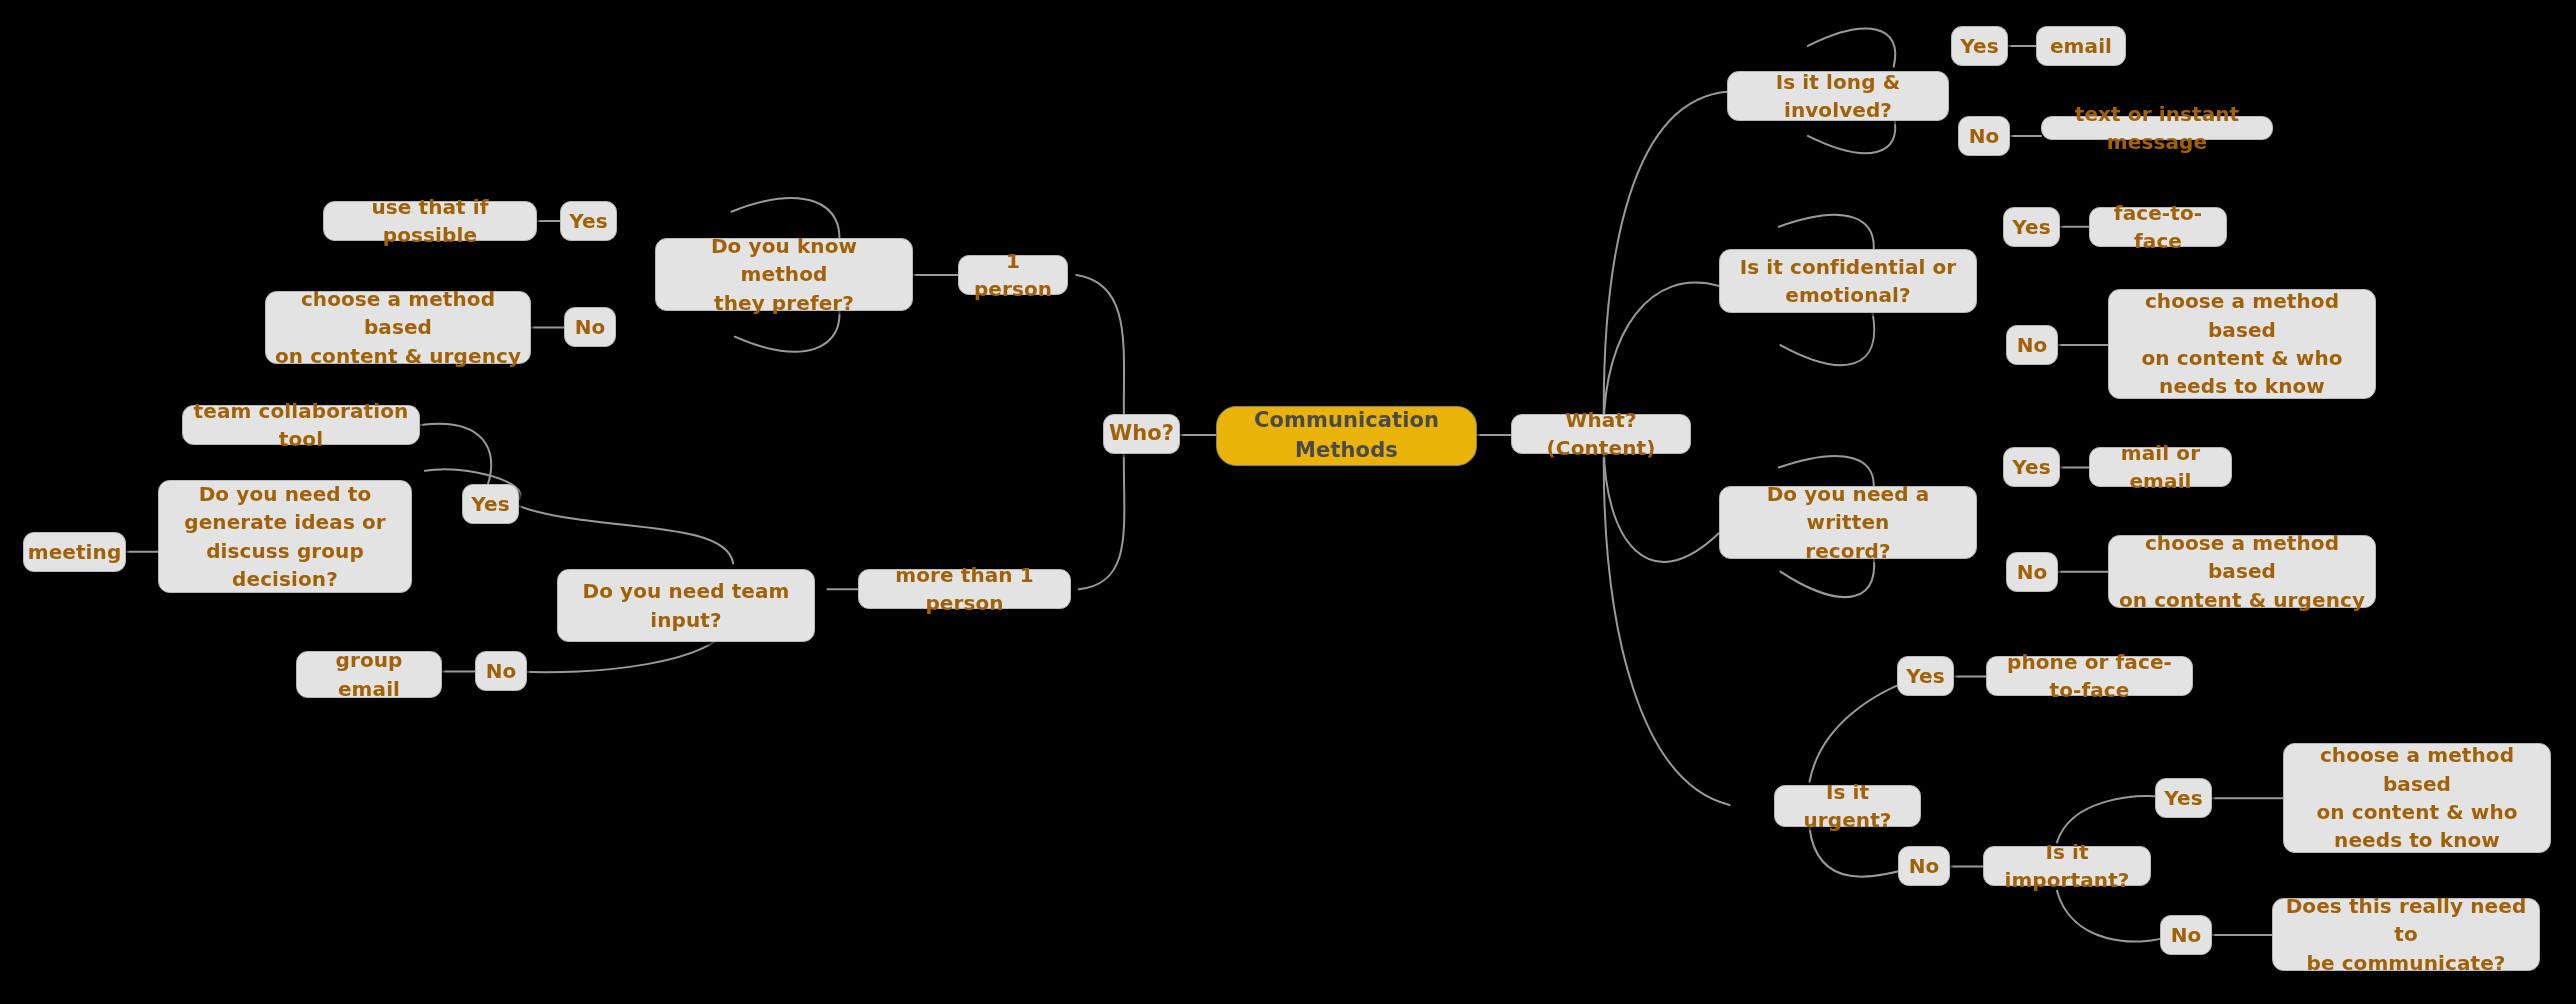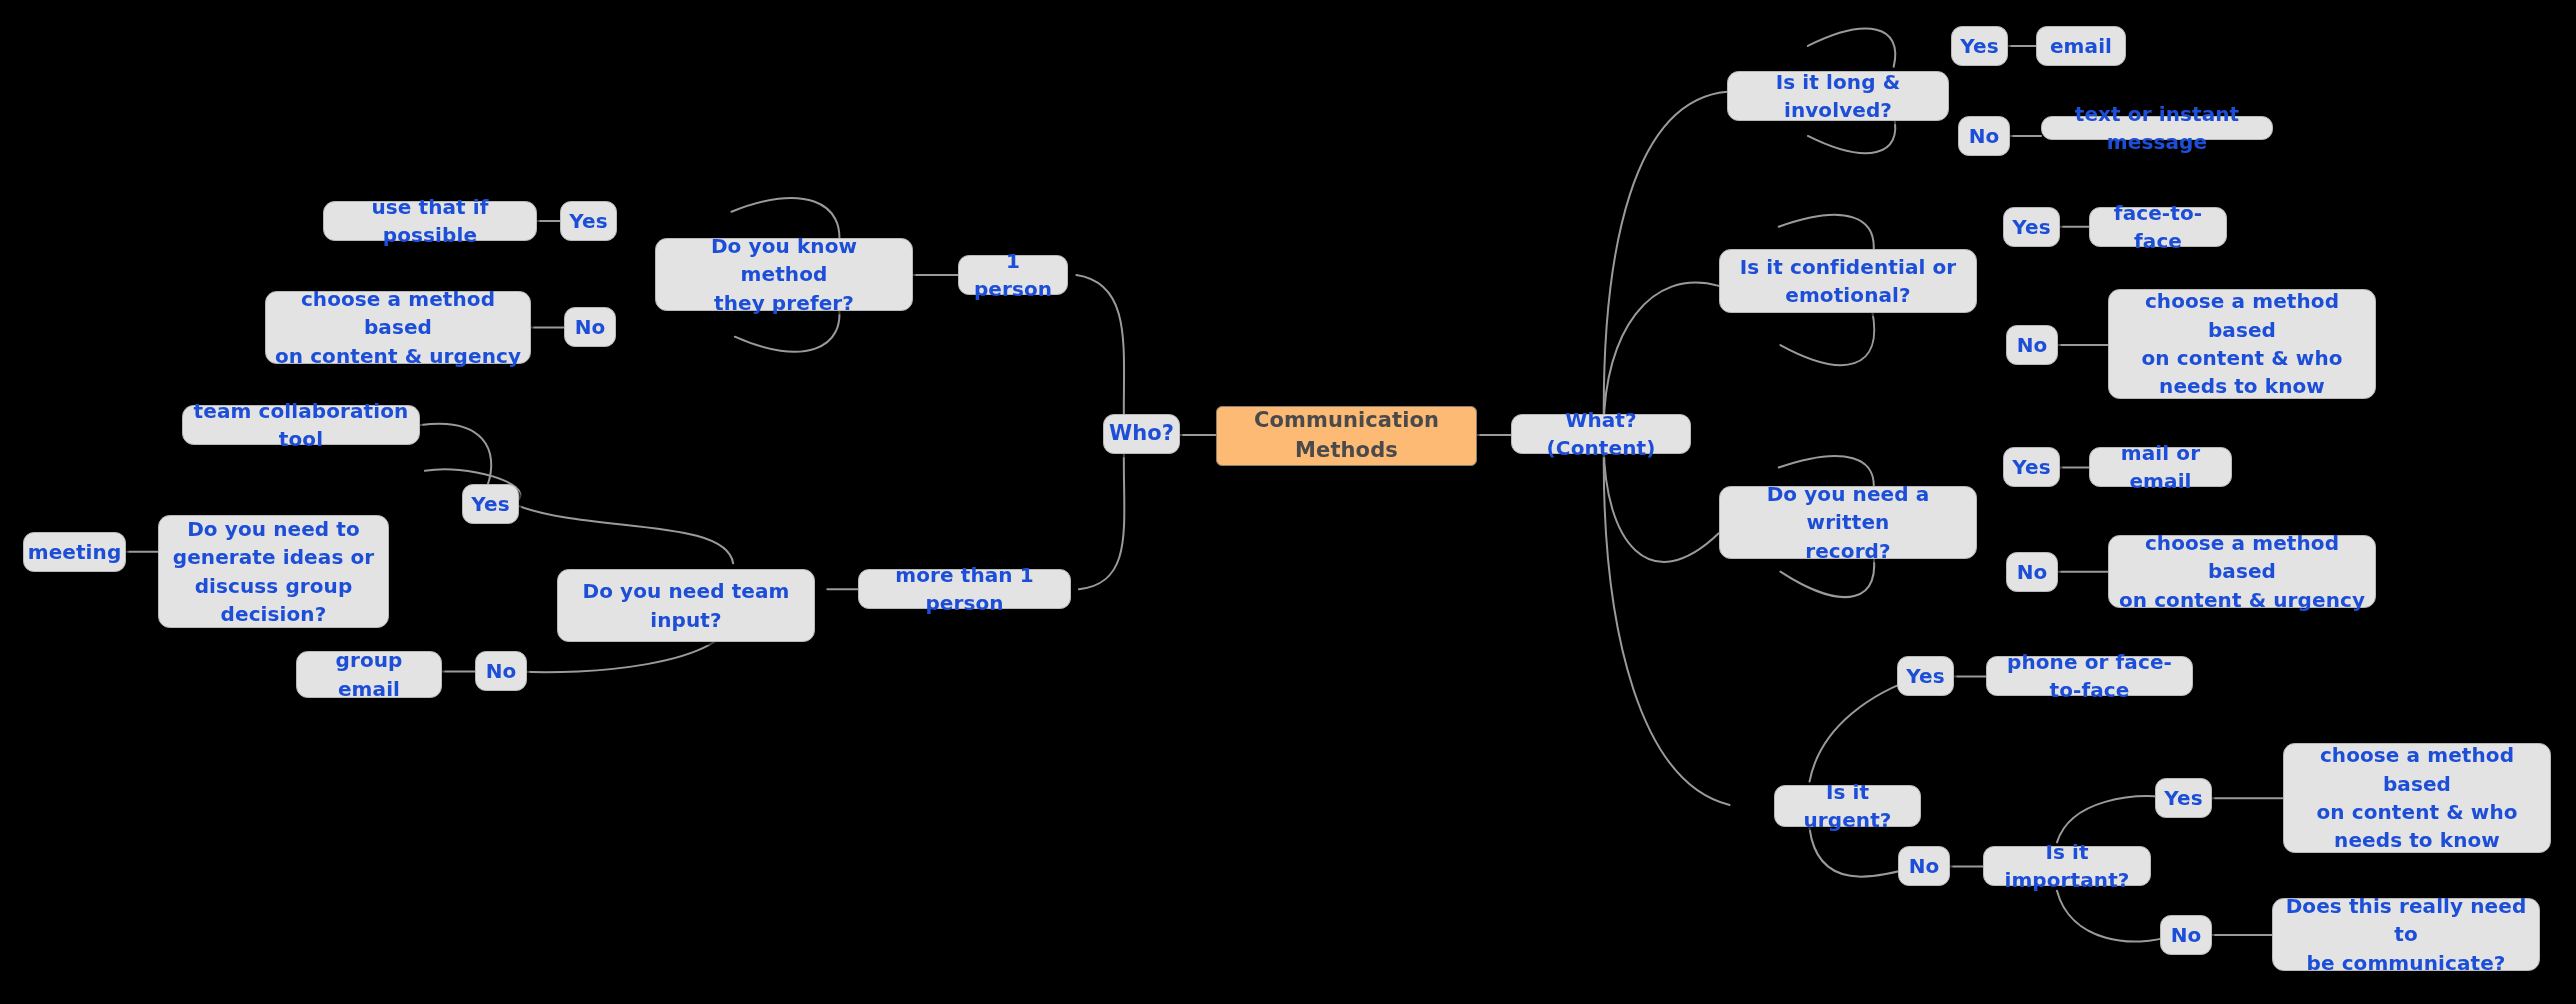--- a/index.html
+++ b/index.html
@@ -26,35 +26,35 @@
   }
   .node {
     position: absolute;
     box-sizing: border-box;
     display: flex;
     align-items: center;
     justify-content: center;
     text-align: center;
     border-radius: 11.7px;
     background: #e3e3e3;
-    color: #1d4ed8;
+    color: #a16207;
     border: 0.8px solid #b9b9b9;
     box-shadow: 2.5px 3.3px 0 rgba(0,0,0,0.55);
     font-weight: bold;
     line-height: 1.42;
     letter-spacing: 0.1px;
     padding: 1.7px 8.3px;
     white-space: pre-line;
     z-index: 5;
   }
   .node.root {
-    background: #fdba74;
+    background: #eab308;
     color: #4a4a4a;
     border: 0.8px solid #8a7f6b;
-    border-radius: 6px;
+    border-radius: 20px;
     box-shadow: 2.5px 3.3px 0 rgba(0,0,0,0.55);
   }
   .node.small { border-radius: 10.8px; }
 </style>
 </head>
 <body>
 
 <div id="canvas">
 
   <svg id="edges" viewBox="0 0 3092 1206" xmlns="http://www.w3.org/2000/svg">
@@ -138,21 +138,21 @@
   <div class="node" style="left:265px;top:291px;width:266px;height:73px;font-size:20px;">choose a method based
 on content &amp; urgency</div>
 
   <div class="node small" style="left:858px;top:569px;width:213px;height:40px;font-size:20px;">more than 1 person</div>
 
   <div class="node" style="left:557px;top:569px;width:258px;height:73px;font-size:20px;">Do  you need team
 input?</div>
 
   <div class="node small" style="left:462px;top:484px;width:57px;height:40px;font-size:20px;">Yes</div>
 
-  <div class="node" style="left:158px;top:515px;width:231px;height:113px;font-size:20px;">Do you need to
+  <div class="node" style="left:158px;top:480px;width:254px;height:113px;font-size:20px;">Do you need to
 generate ideas or
 discuss group decision?</div>
 
   <div class="node" style="left:182px;top:405px;width:238px;height:40px;font-size:20px;">team collaboration tool</div>
 
   <div class="node small" style="left:23px;top:532px;width:103px;height:40px;font-size:20px;">meeting</div>
 
   <div class="node small" style="left:475px;top:651px;width:52px;height:40px;font-size:20px;">No</div>
   <div class="node" style="left:296px;top:651px;width:146px;height:47px;font-size:20px;">group email</div>
 

